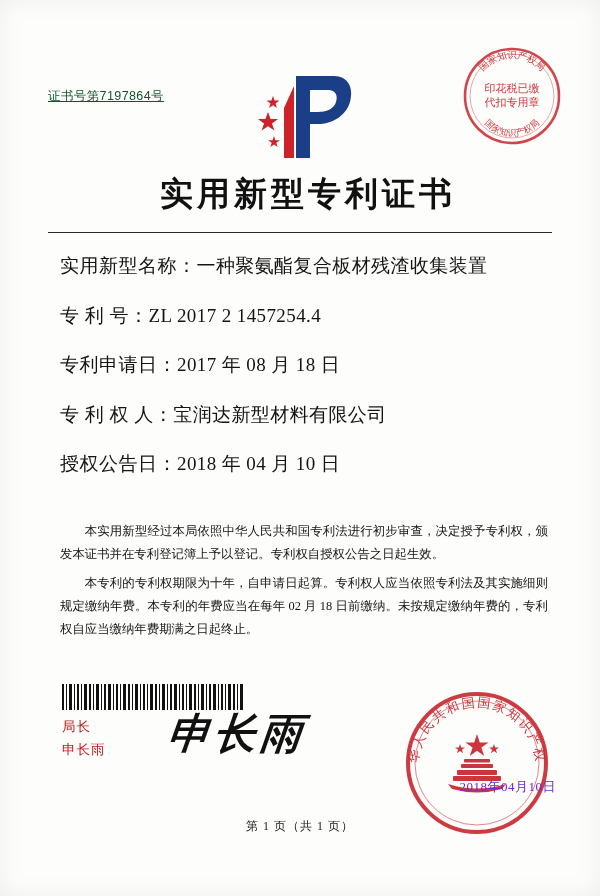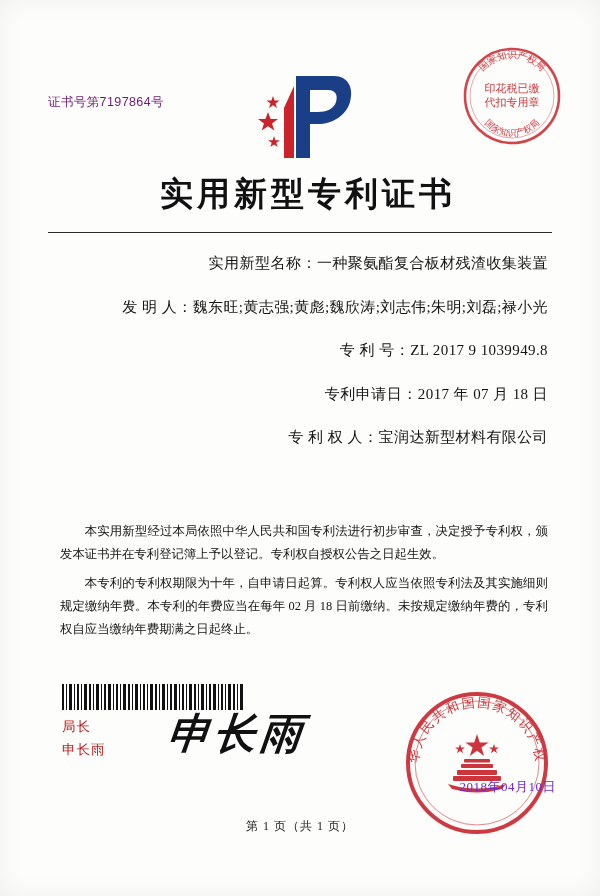--- a/index.html
+++ b/index.html
@@ -27,24 +27,25 @@
     content: "";
     position: absolute;
     left: 0; top: 0; right: 0; bottom: 0;
     box-shadow: inset 0 0 26px rgba(0,0,0,0.06);
     pointer-events: none;
   }
 
   .cert-number {
     position: absolute;
     left: 48px;
-    top: 94px;
+    top: 88px;
     font-size: 12.5px;
     letter-spacing: 0.4px;
-    color: #701a75;
+    color: #14532d;
+    text-decoration: underline;
   }
 
   
   .logo {
     position: absolute;
     left: 250px;
     top: 68px;
     width: 110px;
     height: 98px;
   }
@@ -81,26 +82,25 @@
   .rule.top { top: 232px; }
 
   .fields {
     position: absolute;
     left: 60px;
     right: 52px;
     top: 252px;
   }
   .field {
     font-family: "Liberation Serif", serif;
-    font-size: 15px;
+    font-size: 19px;
     line-height: 1.5;
     color: #141414;
     margin-bottom: 21px;
     white-space: nowrap;
-    text-align: right;
   }
   .field .label {
     letter-spacing: 0.5px;
   }
   .field .value {
     letter-spacing: 0.4px;
   }
 
   .body-text {
     position: absolute;
@@ -219,30 +219,30 @@
 
   <div class="main-title">实用新型专利证书</div>
 
   <div class="rule top"></div>
 
   <div class="fields">
     <div class="field">
       <span class="label">实用新型名称：</span><span class="value">一种聚氨酯复合板材残渣收集装置</span>
     </div>
     <div class="field">
-      <span class="label">发 明 人：</span><span class="value">魏东旺;黄志强;黄彪;魏欣涛;刘志伟;朱明;刘磊;禄小光</span>
-    </div>
-    <div class="field">
-      <span class="label">专 利 号：</span><span class="value">ZL 2017 9 1039949.8</span>
-    </div>
-    <div class="field">
-      <span class="label">专利申请日：</span><span class="value">2017 年 07 月 18 日</span>
+      <span class="label">专 利 号：</span><span class="value">ZL 2017 2 1457254.4</span>
+    </div>
+    <div class="field">
+      <span class="label">专利申请日：</span><span class="value">2017 年 08 月 18 日</span>
     </div>
     <div class="field">
       <span class="label">专 利 权 人：</span><span class="value">宝润达新型材料有限公司</span>
+    </div>
+    <div class="field">
+      <span class="label">授权公告日：</span><span class="value">2018 年 04 月 10 日</span>
     </div>
   </div>
 
   <div class="body-text">
     <p>本实用新型经过本局依照中华人民共和国专利法进行初步审查，决定授予专利权，颁发本证书并在专利登记簿上予以登记。专利权自授权公告之日起生效。</p>
     <p>本专利的专利权期限为十年，自申请日起算。专利权人应当依照专利法及其实施细则规定缴纳年费。本专利的年费应当在每年 02 月 18 日前缴纳。未按规定缴纳年费的，专利权自应当缴纳年费期满之日起终止。</p>
   </div>
 
   <div class="barcode">
     <svg width="182" height="26" viewBox="0 0 182 26" xmlns="http://www.w3.org/2000/svg">

